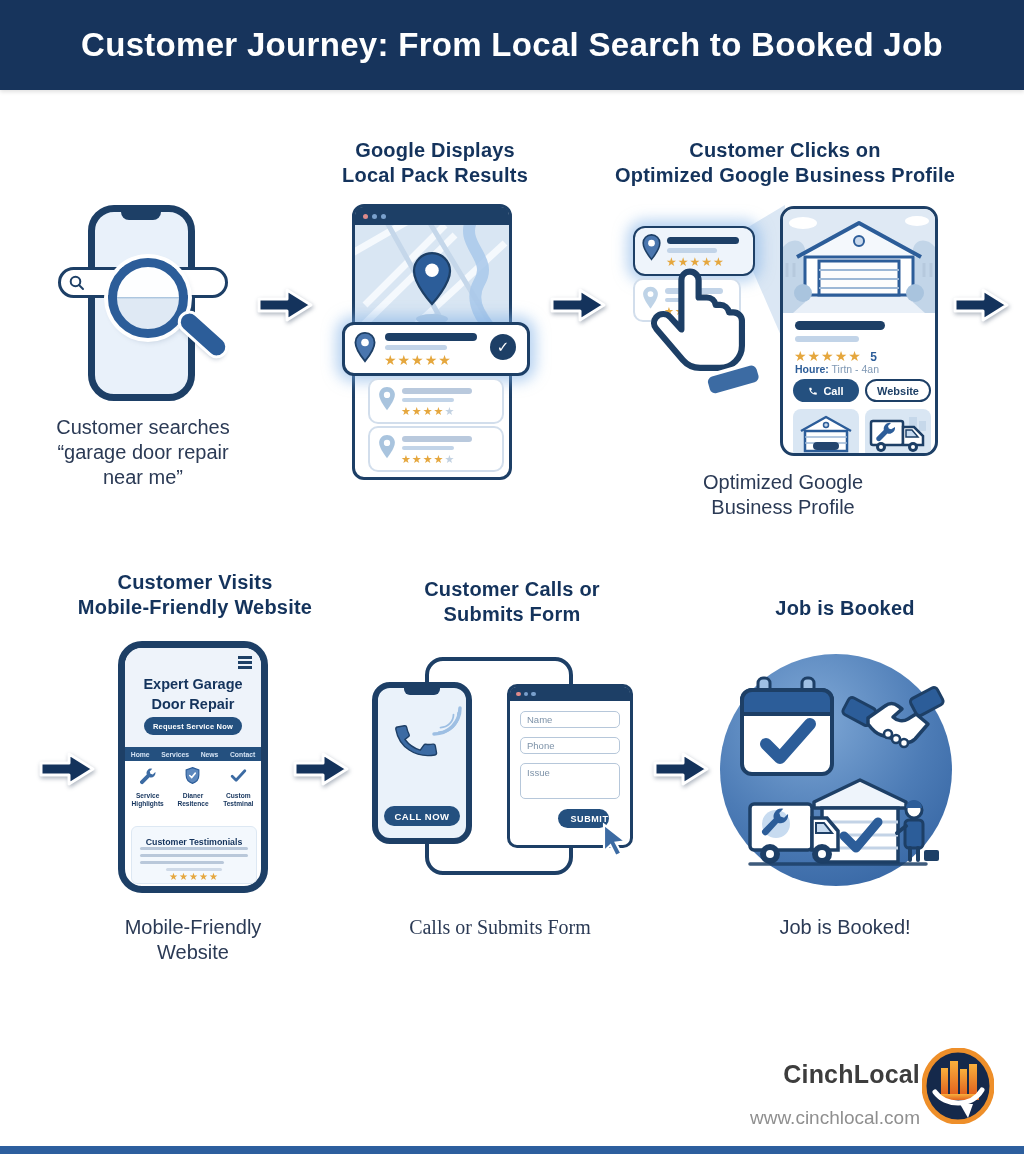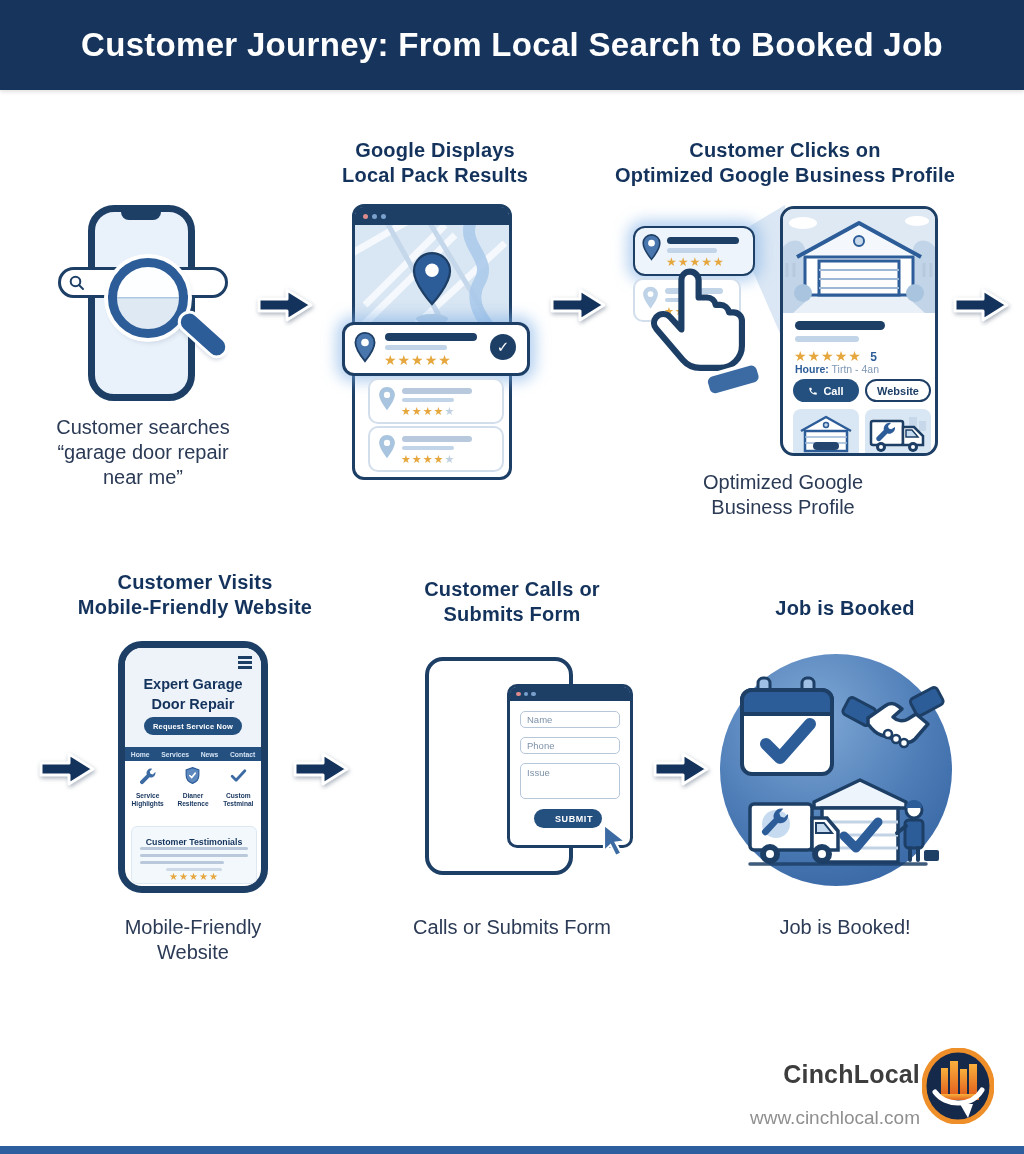--- a/index.html
+++ b/index.html
@@ -284,40 +284,54 @@
   <svg class="abs arrow" style="left:292px;top:750px;" width="58" height="38" viewBox="0 0 58 38">
     <path d="M3 13h28V4l24 15-24 15v-9H3z" fill="#14335c" stroke="#fff" stroke-width="3" stroke-linejoin="round"></path>
   </svg>
 
   <div class="abs" style="left:352px;top:560px;width:320px;height:420px;">
     <div class="abs step-title pre" style="left:30px;top:17px;width:260px;">Customer Calls or
 Submits Form</div>
 
     <div class="abs" style="left:73px;top:97px;width:148px;height:218px;border:4px solid #1d3f66;border-radius:18px;background:#fff;box-sizing:border-box;"></div>
 
+    <div class="abs" style="left:20px;top:122px;width:100px;height:162px;border:6px solid #1d3f66;border-radius:18px;background:#eaf2fa;box-sizing:border-box;">
+      <div class="abs" style="left:26px;top:-1px;width:36px;height:8px;background:#1d3f66;border-radius:0 0 6px 6px;"></div>
+      <svg class="abs" style="left:14px;top:28px;transform:rotate(-10deg);" width="48" height="48" viewBox="0 0 24 24">
+        <path d="M6.62 10.79a15.05 15.05 0 0 0 6.59 6.59l2.2-2.2a1 1 0 0 1 1.02-.24c1.12.37 2.33.57 3.57.57a1 1 0 0 1 1 1V20a1 1 0 0 1-1 1C10.07 21 3 13.93 3 5a1 1 0 0 1 1-1h3.5a1 1 0 0 1 1 1c0 1.24.2 2.45.57 3.57a1 1 0 0 1-.24 1.02z" fill="#3c6ba3" stroke="#1d3f66" stroke-width=".7"></path>
+      </svg>
+      <svg class="abs" style="left:52px;top:16px;" width="34" height="34" viewBox="0 0 34 34">
+        <path d="M4 30A26 26 0 0 0 30 4" fill="none" stroke="#9dbfe3" stroke-width="3.5" stroke-linecap="round" transform="scale(.5) translate(17,17)"></path>
+        <path d="M4 30A26 26 0 0 0 30 4" fill="none" stroke="#9dbfe3" stroke-width="3.5" stroke-linecap="round" transform="scale(.75) translate(8,8)"></path>
+        <path d="M4 30A26 26 0 0 0 30 4" fill="none" stroke="#9dbfe3" stroke-width="3.5" stroke-linecap="round"></path>
+      </svg>
+      <button class="pill-navy abs" style="left:6px;top:118px;width:76px;height:20px;font-size:9.5px;letter-spacing:.5px;">
+        <span>CALL NOW</span>
+      </button>
+    </div>
 
     <div class="abs" style="left:155px;top:124px;width:126px;height:164px;border:3px solid #1d3f66;border-radius:10px;background:#fff;box-sizing:border-box;">
       <div style="height:14px;background:#1d3f66;border-radius:6px 6px 0 0;display:flex;align-items:center;padding-left:6px;">
         <span class="dot" style="background:#dd8a8a;width:4.5px;height:4.5px;margin-right:3px;"></span>
         <span class="dot" style="background:#7aa0cc;width:4.5px;height:4.5px;margin-right:3px;"></span>
         <span class="dot" style="background:#7aa0cc;width:4.5px;height:4.5px;"></span>
       </div>
       <input class="field abs" readonly="" style="left: 10px; top: 24px; width: 100px; height: 17px;" placeholder="Name">
       <input class="field abs" readonly="" style="left: 10px; top: 50px; width: 100px; height: 17px;" placeholder="Phone">
       <textarea class="field abs" readonly="" style="left: 10px; top: 76px; width: 100px; height: 36px;" placeholder="Issue"></textarea>
-      <button class="pill-navy abs" style="left:24px;top:122px;width:68px;height:19px;font-size:9px;letter-spacing:.6px;padding-left:18px;">
+      <button class="pill-navy abs" style="left:48px;top:122px;width:51px;height:19px;font-size:9px;letter-spacing:.6px;padding-left:18px;">
         <span>SUBMIT</span>
       </button>
     </div>
 
     <svg class="abs" style="left:248px;top:262px;" width="32" height="36" viewBox="0 0 24 27">
       <path d="M3 2l16 12.5-7.2 1 4.2 8-4.2 2-4-8L3 22z" fill="#3c6ba3" stroke="#fff" stroke-width="1.6"></path>
     </svg>
 
-    <div class="abs caption" style="left:40px;top:355px;width:240px;">Calls or Submits Form</div>
+    <div class="abs caption" style="left:28px;top:355px;width:240px;font-family:Liberation Serif, serif;">Calls or Submits Form</div>
   </div>
 
   <svg class="abs arrow" style="left:652px;top:750px;" width="58" height="38" viewBox="0 0 58 38">
     <path d="M3 13h28V4l24 15-24 15v-9H3z" fill="#14335c" stroke="#fff" stroke-width="3" stroke-linejoin="round"></path>
   </svg>
 
   <div class="abs" style="left:700px;top:560px;width:290px;height:420px;">
     <div class="abs step-title" style="left:45px;top:36px;width:200px;">Job is Booked</div>
 
     <svg class="abs" style="left:18px;top:92px;" width="236" height="236" viewBox="0 0 236 236">

